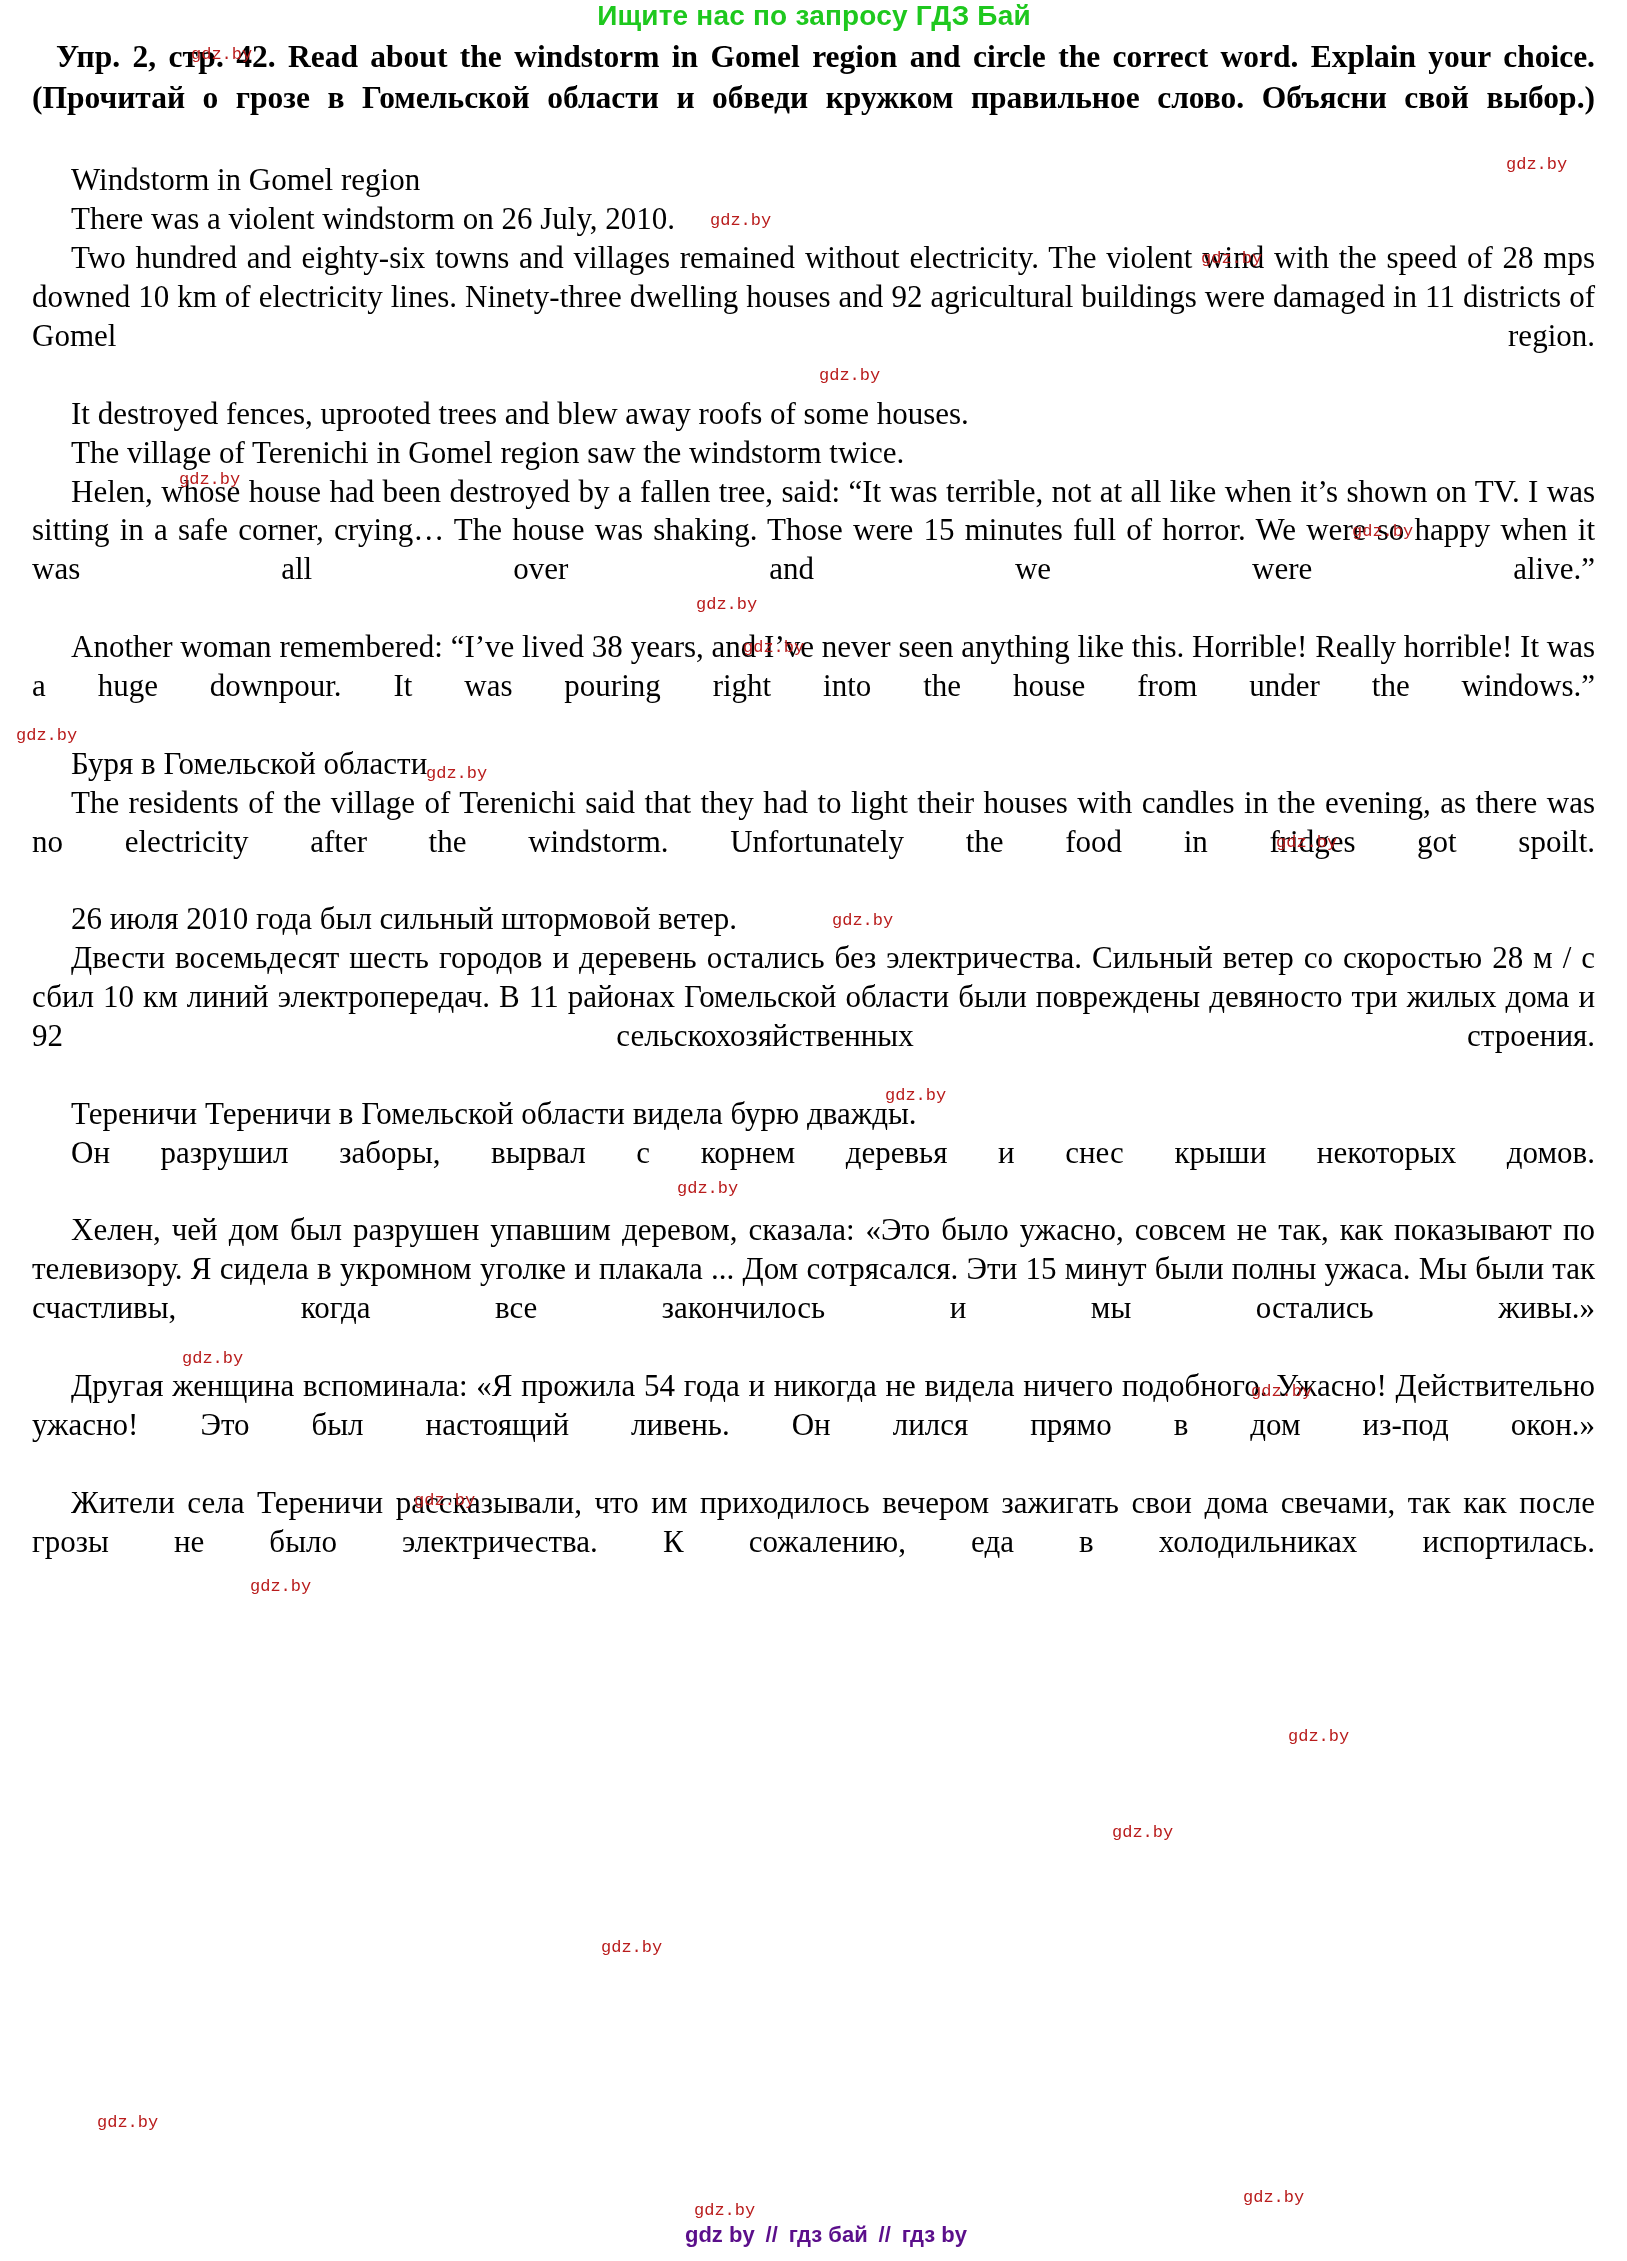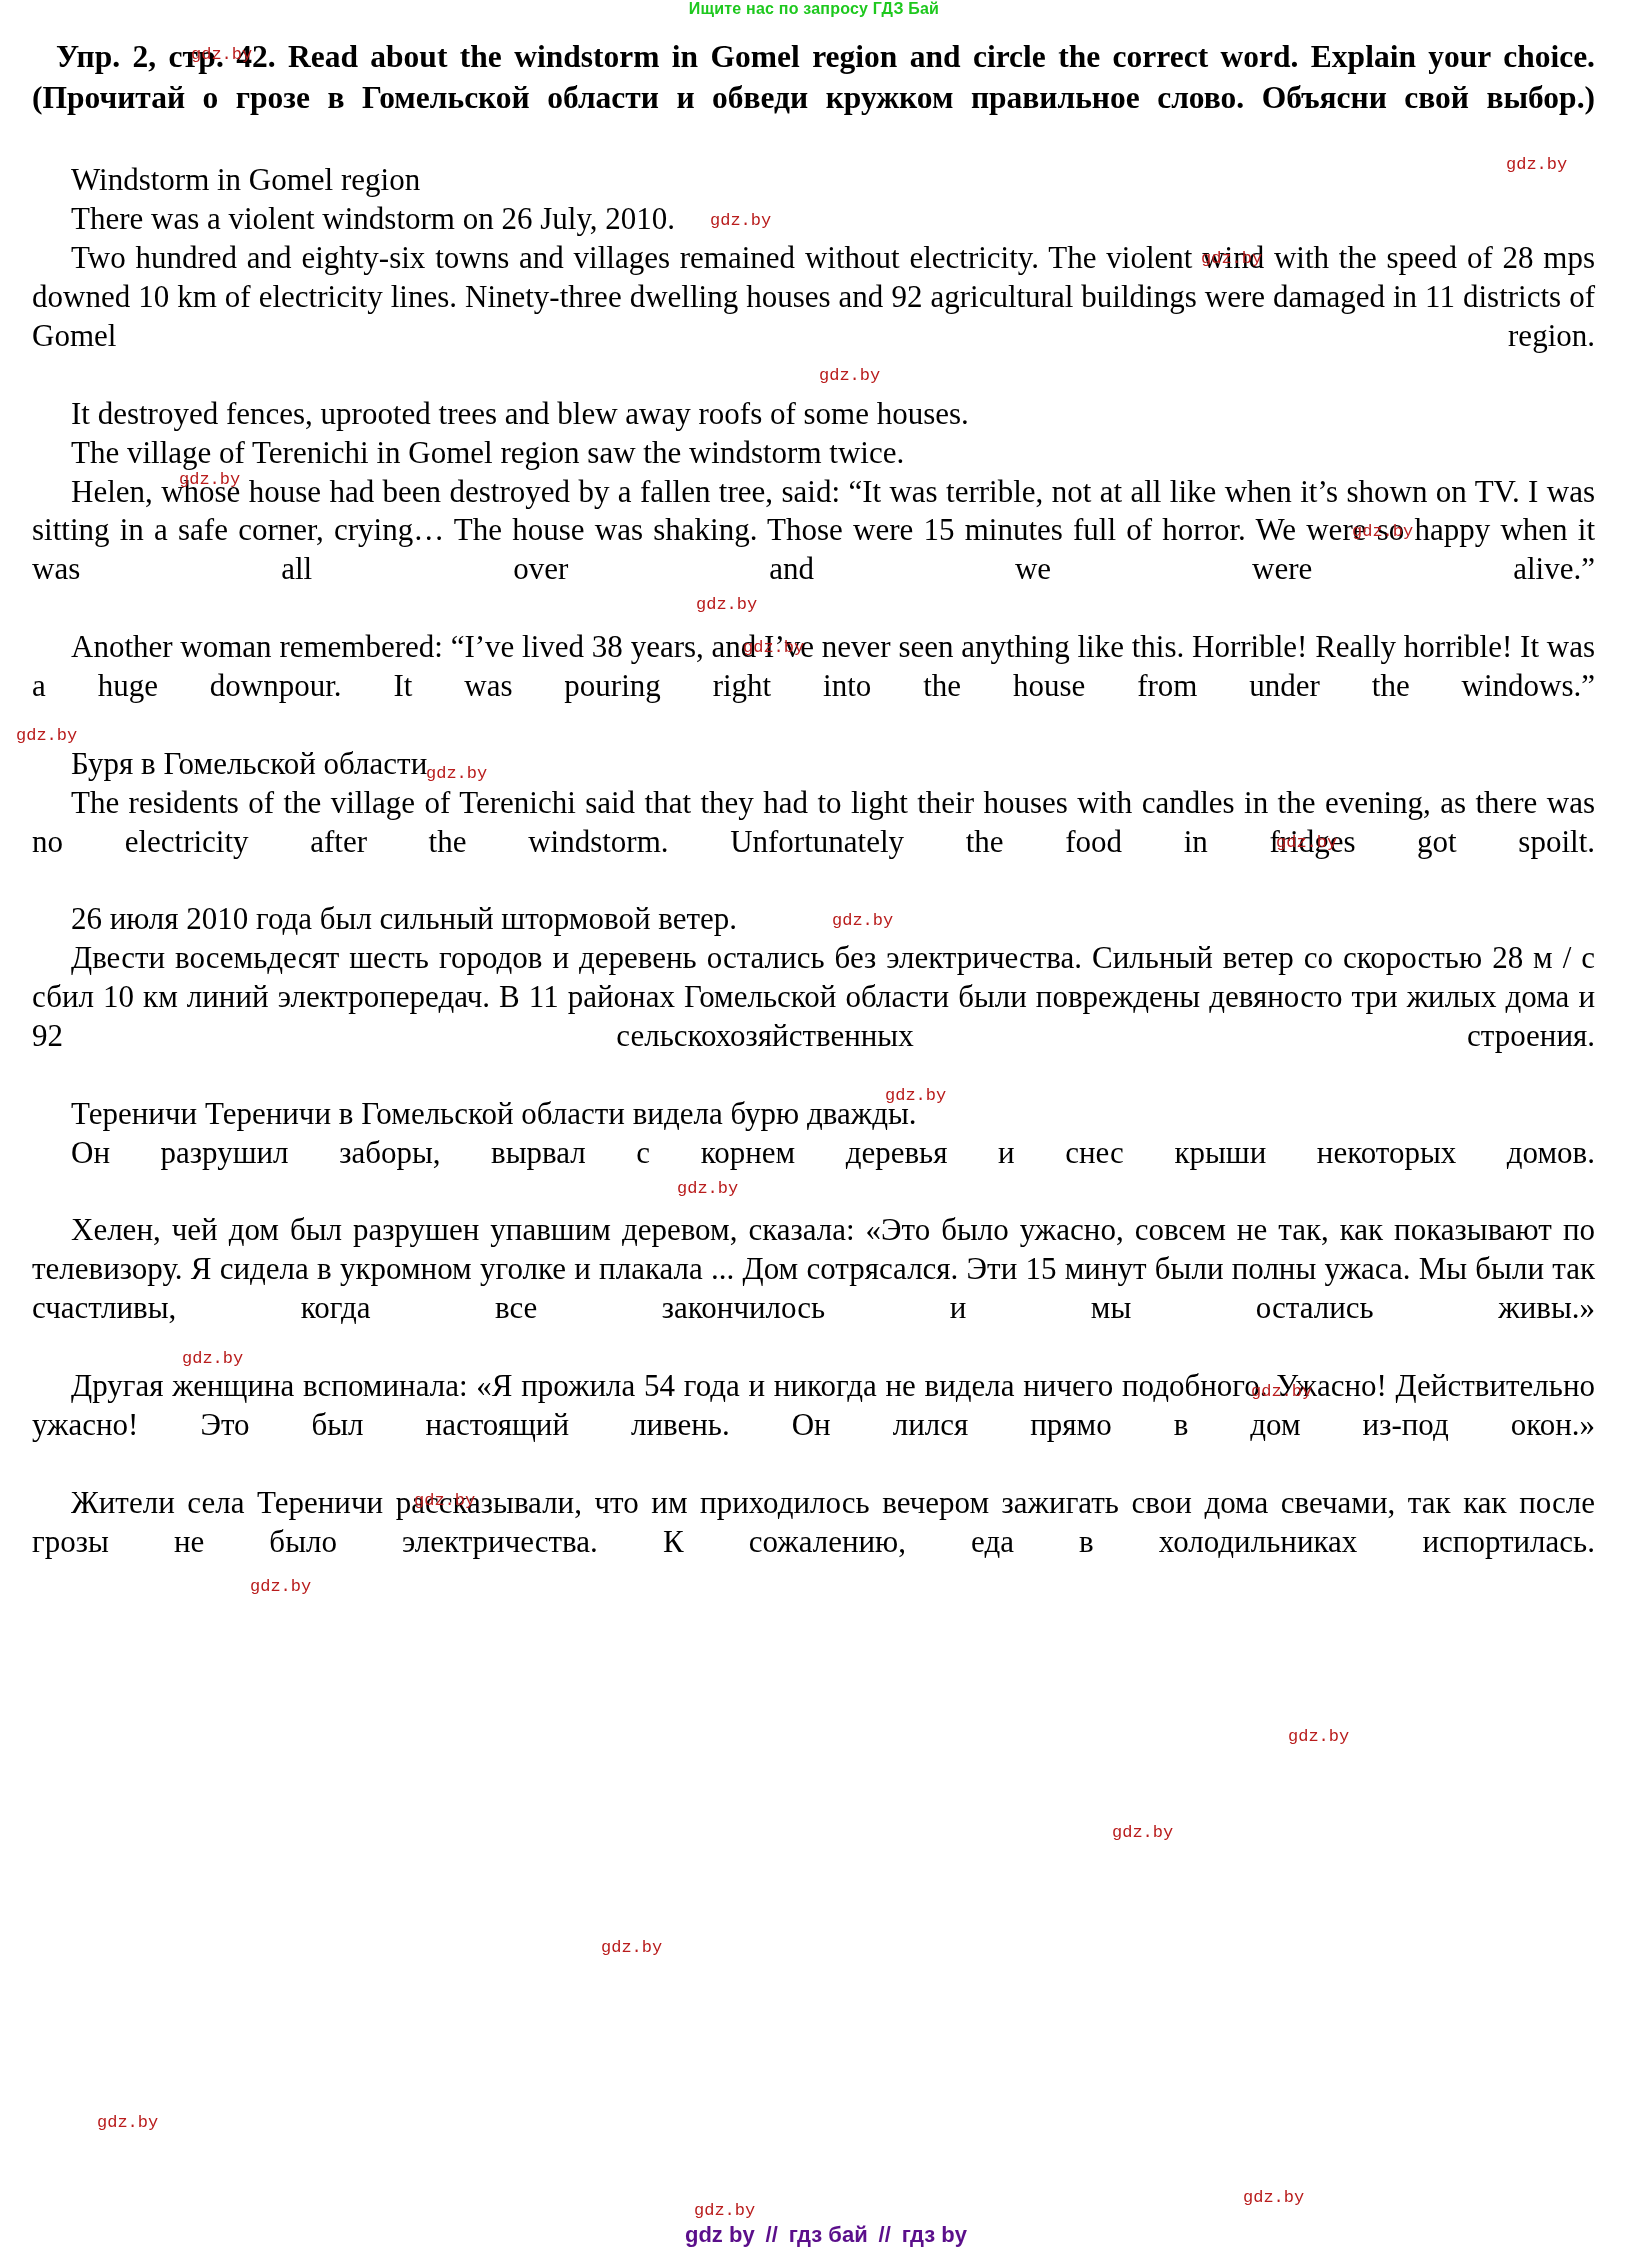--- a/index.html
+++ b/index.html
@@ -17,21 +17,21 @@
   }
 
   
   .promo-banner {
     position: absolute;
     top: 0px;
     left: 0;
     width: 1628px;
     text-align: center;
     font-family: "Liberation Sans", sans-serif;
-    font-size: 16px;
+    font-size: 28px;
     font-weight: 600;
     color: #1ec81e;
     letter-spacing: 0.2px;
     white-space: nowrap;
   }
 
   
   .page {
     position: absolute;
     top: 37px;

